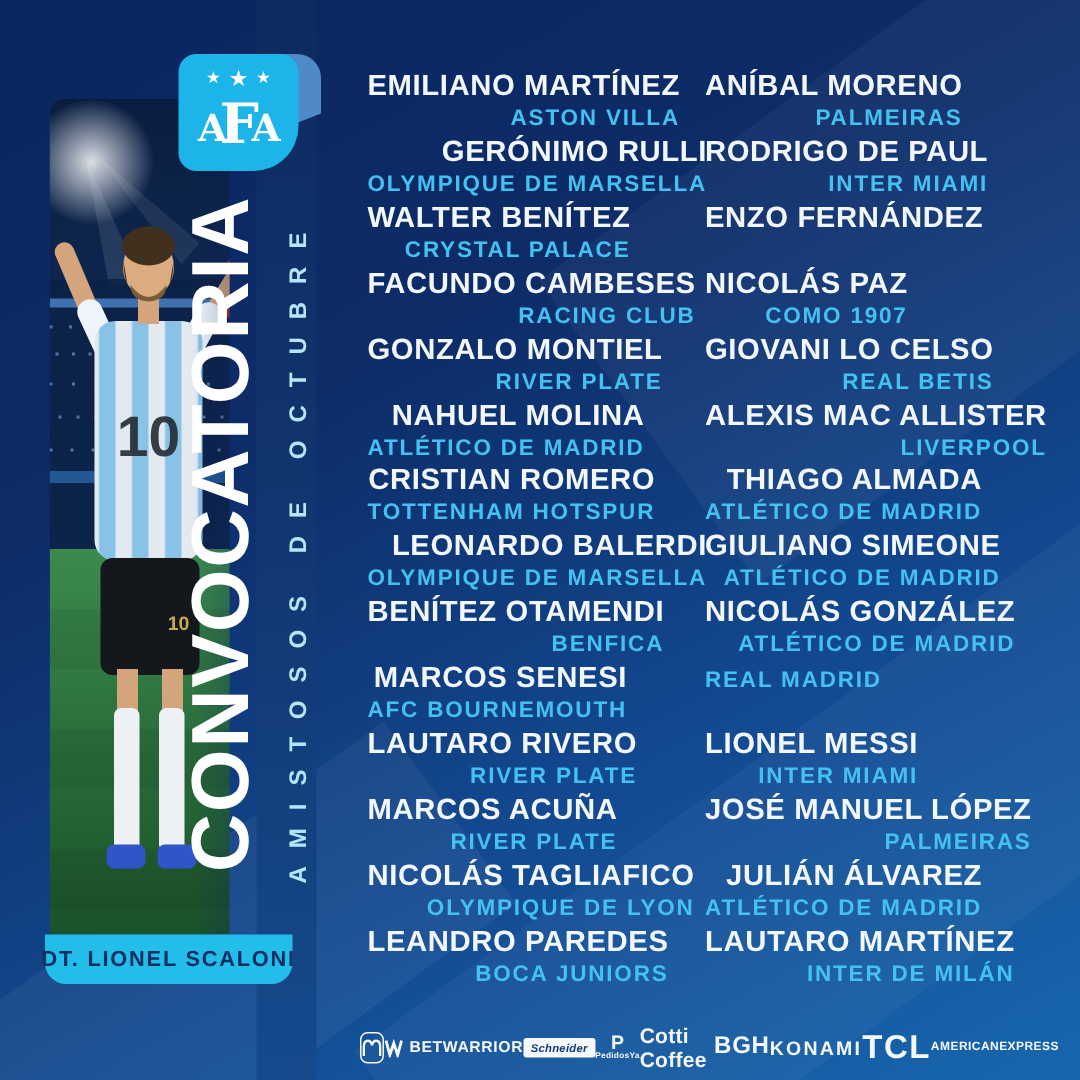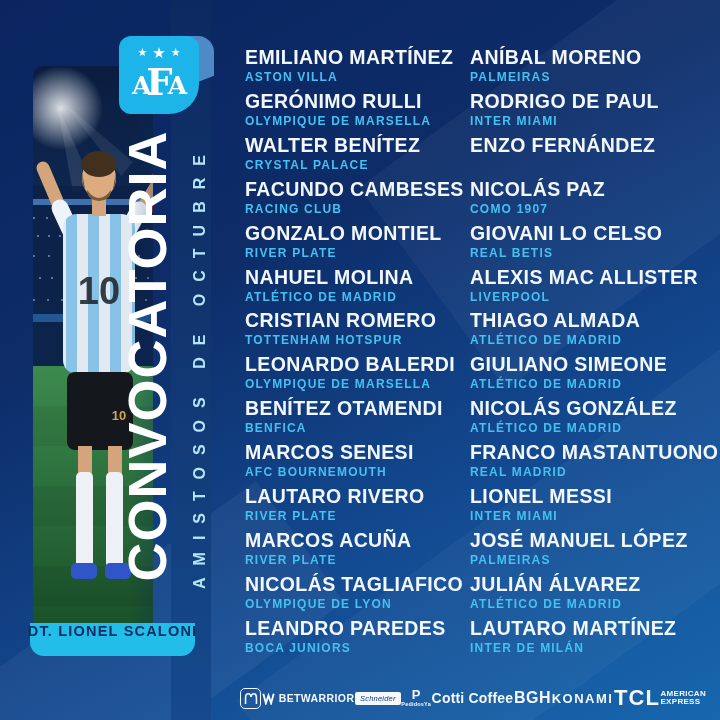--- a/index.html
+++ b/index.html
@@ -31,45 +31,45 @@
   .monogram .m-f{font-size:37px;margin:0 -4px;position:relative;top:1px;}
 
   .v-title{position:absolute;left:-101px;top:328px;width:496px;height:56px;line-height:56px;
     text-align:center;transform:rotate(-90deg);z-index:6;color:#ffffff;
     font-size:54px;font-weight:700;letter-spacing:1px;white-space:nowrap;}
   .v-subtitle{position:absolute;left:-45px;top:356px;width:490px;height:20px;line-height:20px;
     text-align:center;transform:rotate(-90deg);z-index:6;color:#b5e5f8;
     font-size:16px;font-weight:700;letter-spacing:12px;white-space:nowrap;}
 
   .coach-bar{position:absolute;left:30px;top:623px;width:165px;height:33px;z-index:7;
-    background:#23bde9;border-radius:0 0 14px 14px;display:flex;align-items:flex-start;justify-content:center;}
+    background:#23bde9;border-radius:0 0 14px 14px;display:flex;align-items:center;justify-content:center;}
   .coach-bar span{color:#0b2f64;font-size:14.5px;font-weight:700;letter-spacing:1.2px;white-space:nowrap;}
 
-  .prow{position:absolute;top:calc(47px + var(--i) * 43.9px);z-index:5;}
+  .prow{position:absolute;top:calc(47px + var(--i) * 43.9px);z-index:5;text-align:right;}
   .col-left .prow{left:245px;}
   .col-right .prow{left:470px;}
   .prow .nm{font-size:19.5px;font-weight:700;color:#f2f7fd;letter-spacing:.4px;line-height:20px;white-space:nowrap;}
-  .prow .cl{margin-top:3px;font-size:12px;font-weight:700;color:#45c1f1;letter-spacing:1.2px;white-space:nowrap;}
+  .prow .cl{margin-top:3px;font-size:15px;font-weight:700;color:#45c1f1;letter-spacing:1.2px;white-space:nowrap;}
 
   .sponsors{position:absolute;left:240px;right:14px;top:684px;height:28px;z-index:5;
     display:flex;align-items:center;justify-content:space-between;color:#f4f8fc;}
   .sp{display:flex;align-items:center;}
   .sp-mcd{width:19px;height:19px;border:1.5px solid #f4f8fc;border-radius:5px;
     display:flex;align-items:center;justify-content:center;}
   .sp-bw{gap:4px;font-size:10.5px;font-weight:700;letter-spacing:.4px;}
   .sp-schneider{background:#f4f8fc;border-radius:2px;padding:2px 5px;}
-  .sp-schneider span{color:#123a78;font-size:7.5px;font-weight:400;font-style:italic;letter-spacing:.2px;}
+  .sp-schneider span{color:#123a78;font-size:7.5px;font-weight:700;font-style:italic;letter-spacing:.2px;}
   .sp-pya{flex-direction:column;line-height:1;}
   .sp-pya .p{font-size:13px;font-weight:700;}
   .sp-pya .sub{font-size:5.5px;font-weight:700;margin-top:1px;letter-spacing:.2px;}
   .sp-cotti{font-size:14px;font-weight:700;letter-spacing:.2px;align-items:flex-end;}
   .sp-bgh{font-size:16px;font-weight:700;letter-spacing:.5px;}
   .sp-konami{font-size:13px;font-weight:700;letter-spacing:1.5px;}
   .sp-tcl{font-size:22px;font-weight:800;letter-spacing:1px;}
-  .sp-amex{flex-direction:column;align-items:flex-start;line-height:8px;}
+  .sp-amex{flex-direction:row;align-items:flex-start;line-height:8px;}
   .sp-amex span{font-size:8px;font-weight:800;letter-spacing:.3px;}
 </style>
 </head>
 <body>
 
 <div class="canvas">
   <div class="streak" id="st1"></div>
   <div class="streak" id="st2"></div>
   <div class="streak" id="st3"></div>
 
@@ -258,21 +258,20 @@
       </div>
     <div class="prow" style="--i:7">
         <div class="nm">GIULIANO SIMEONE</div>
         <div class="cl">ATLÉTICO DE MADRID</div>
       </div>
     <div class="prow" style="--i:8">
         <div class="nm">NICOLÁS GONZÁLEZ</div>
         <div class="cl">ATLÉTICO DE MADRID</div>
       </div>
     <div class="prow" style="--i:9">
-        <div class="nm">FRANCO MASTANTUONO</div>
         <div class="cl">REAL MADRID</div>
       </div>
     <div class="prow" style="--i:10">
         <div class="nm">LIONEL MESSI</div>
         <div class="cl">INTER MIAMI</div>
       </div>
     <div class="prow" style="--i:11">
         <div class="nm">JOSÉ MANUEL LÓPEZ</div>
         <div class="cl">PALMEIRAS</div>
       </div>

